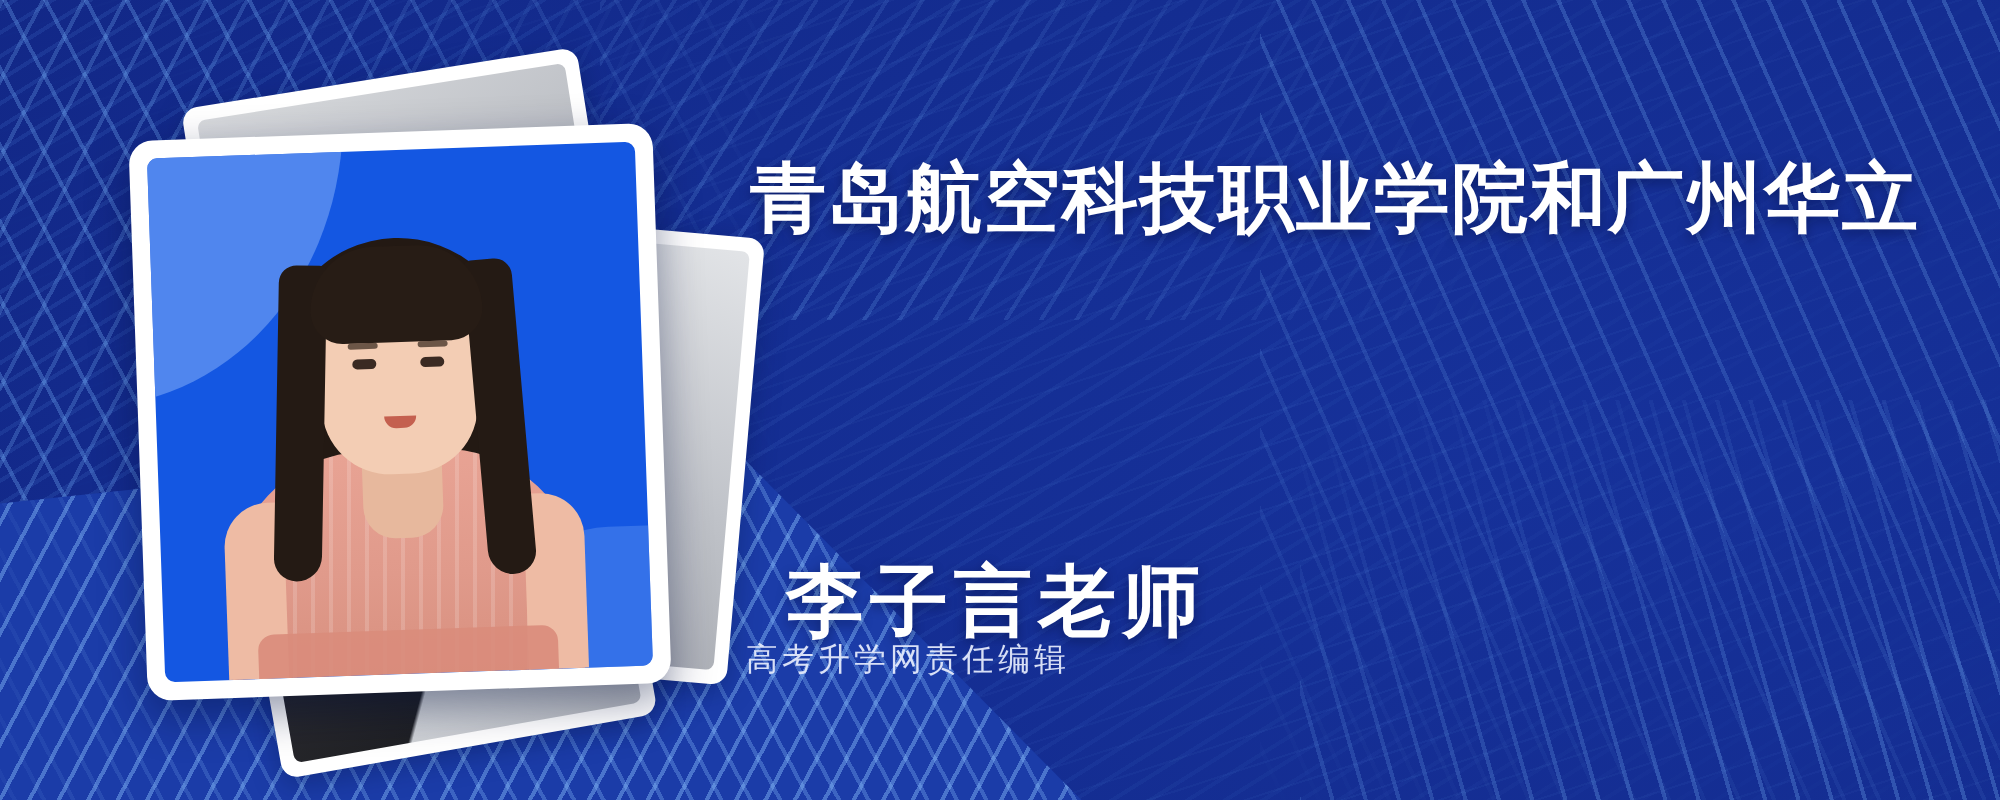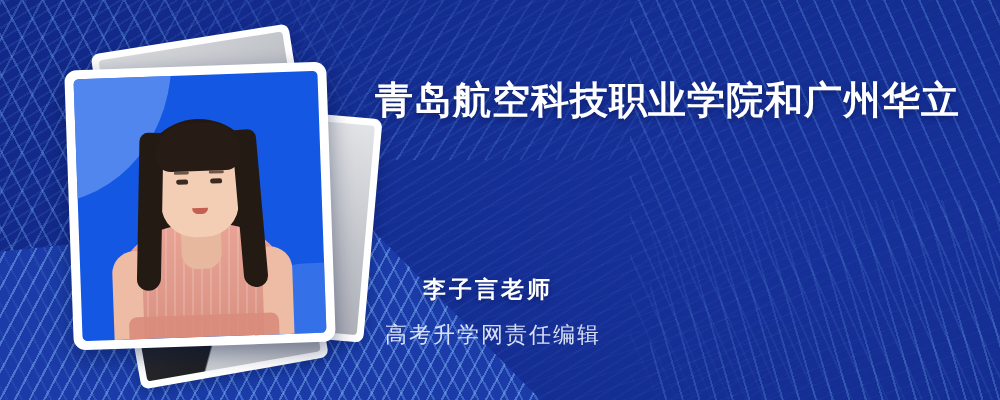--- a/index.html
+++ b/index.html
@@ -264,27 +264,26 @@
     position:absolute;left:3px;top:72px;width:590px;
     color:#ffffff;font-size:38px;line-height:56px;font-weight:bold;
     letter-spacing:1px;
     text-shadow:0 2px 6px rgba(2,12,54,.45);
   }
   .rule{
     position:absolute;left:3px;top:242px;width:0px;height:0px;
   }
   .author{
     position:absolute;left:21px;top:274px;
-    color:#ffffff;font-size:23px;font-weight:bold;letter-spacing:3px;
+    color:#ffffff;font-size:39px;font-weight:bold;letter-spacing:3px;
     text-shadow:0 2px 6px rgba(2,12,54,.45);
-    margin-left:30px;
   }
   .author-role{
-    position:absolute;left:13px;top:320px;
-    color:#e3e9fb;font-size:22px;letter-spacing:2px;opacity:.95;font-family:Liberation Serif, serif;
+    position:absolute;left:1px;top:320px;
+    color:#e3e9fb;font-size:16px;letter-spacing:2px;opacity:.95;font-family:Liberation Serif, serif;
   }
 </style>
 </head>
 <body>
 
 <div id="banner">
 
   <div class="bg-base"></div>
   <div class="hatch-a"></div>
   <div class="hatch-b"></div>

